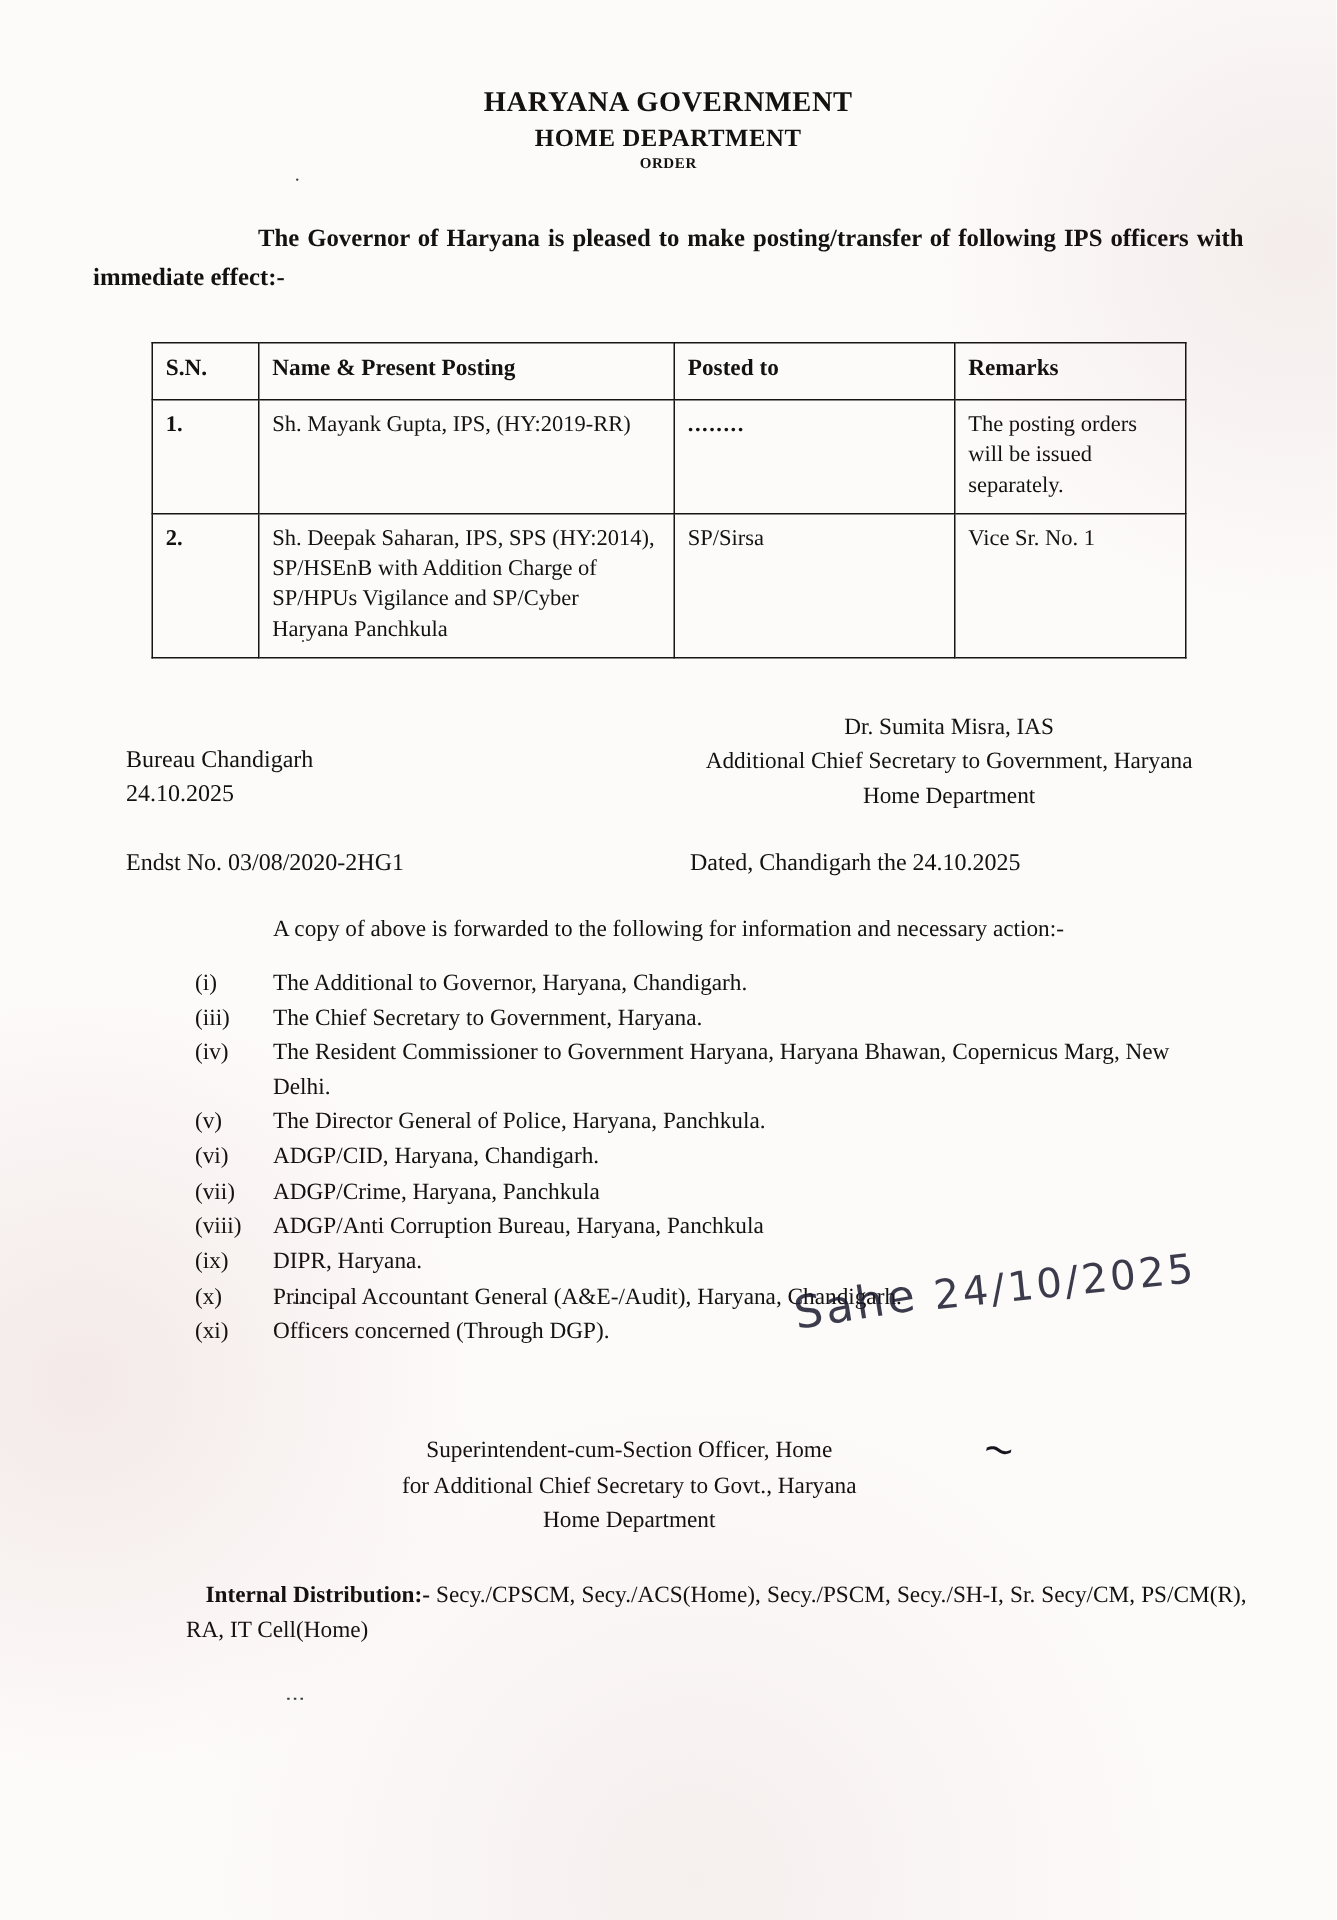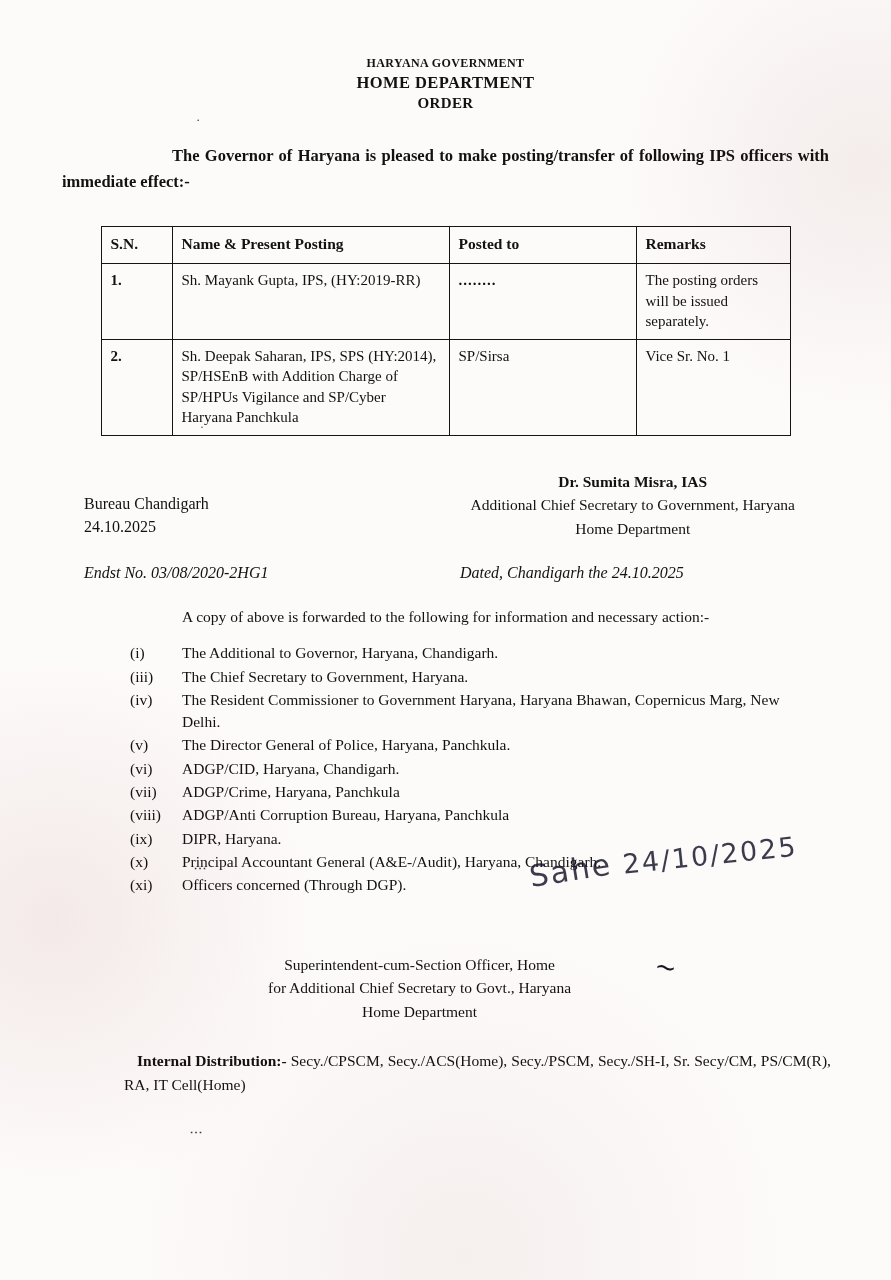--- a/index.html
+++ b/index.html
@@ -29,23 +29,23 @@
     text-align: center;
     margin-top: 56px;
     line-height: 1.32;
   }
   .hdr div {
     font-weight: bold;
     letter-spacing: 0.4px;
     font-size: 16px;
     font-family: "Liberation Serif", serif;
   }
-  .hdr .l1 { font-size: 12px; }
+  .hdr .l1 { font-size: 19px; }
   .hdr .l2 { font-size: 16.5px; }
-  .hdr .l3 { font-size: 15px; }
+  .hdr .l3 { font-size: 10px; }
 
   .intro {
     margin: 30px 62px 0 62px;
     font-size: 16.5px;
     line-height: 1.58;
     font-weight: bold;
     text-align: justify;
   }
   .intro .indent { display: inline-block; width: 110px; }
 
@@ -81,35 +81,34 @@
     height: 78px;
   }
   .sig-right {
     position: absolute;
     right: 96px;
     top: 0;
     text-align: center;
     font-size: 15.5px;
     line-height: 1.5;
   }
-  .sig-right .nm { font-weight: bold; }
+  .sig-right .nm { font-weight: normal; }
   .dated-left {
     position: absolute;
     left: 84px;
     top: 22px;
     font-size: 16px;
     line-height: 1.45;
   }
 
   .endst-row {
     position: relative;
     margin-top: 16px;
     height: 26px;
     font-size: 16px;
-    font-style: italic;
   }
   .endst-no { position: absolute; left: 84px; top: 0; }
   .endst-date { position: absolute; left: 460px; top: 0; }
 
   .copy-line {
     margin: 18px 0 16px 182px;
     font-size: 15.5px;
   }
   ol.dist {
     list-style: none;

